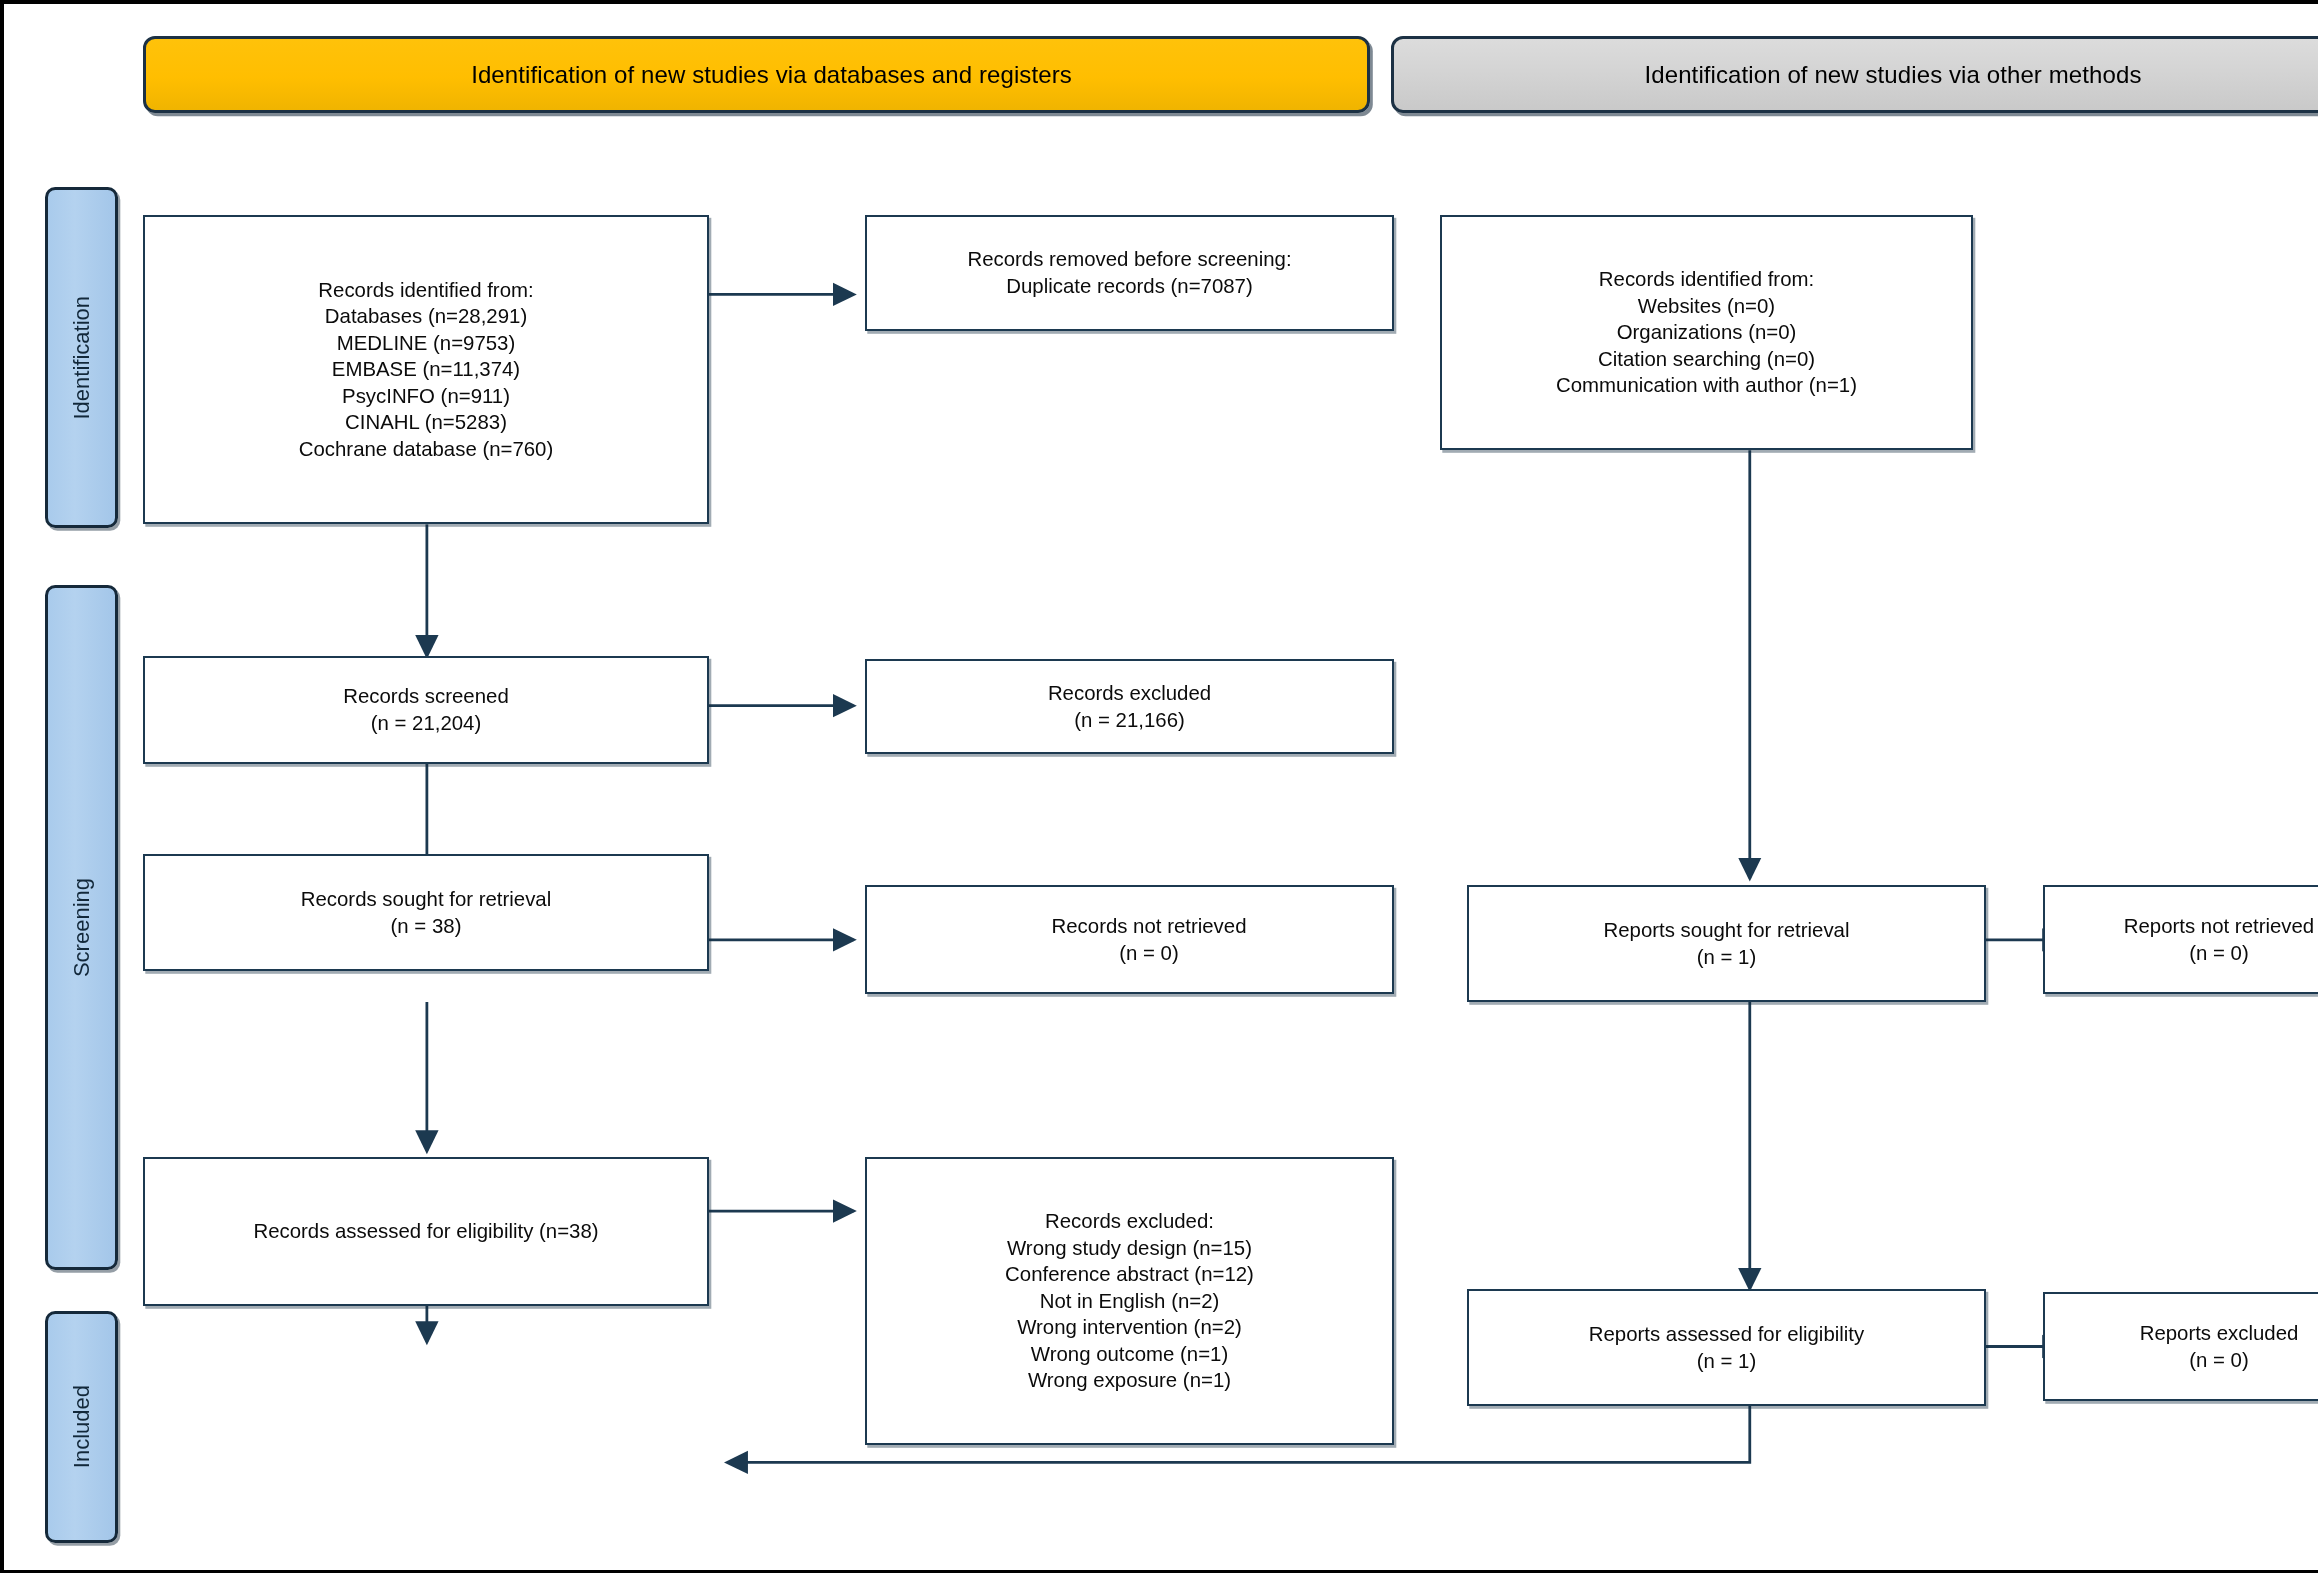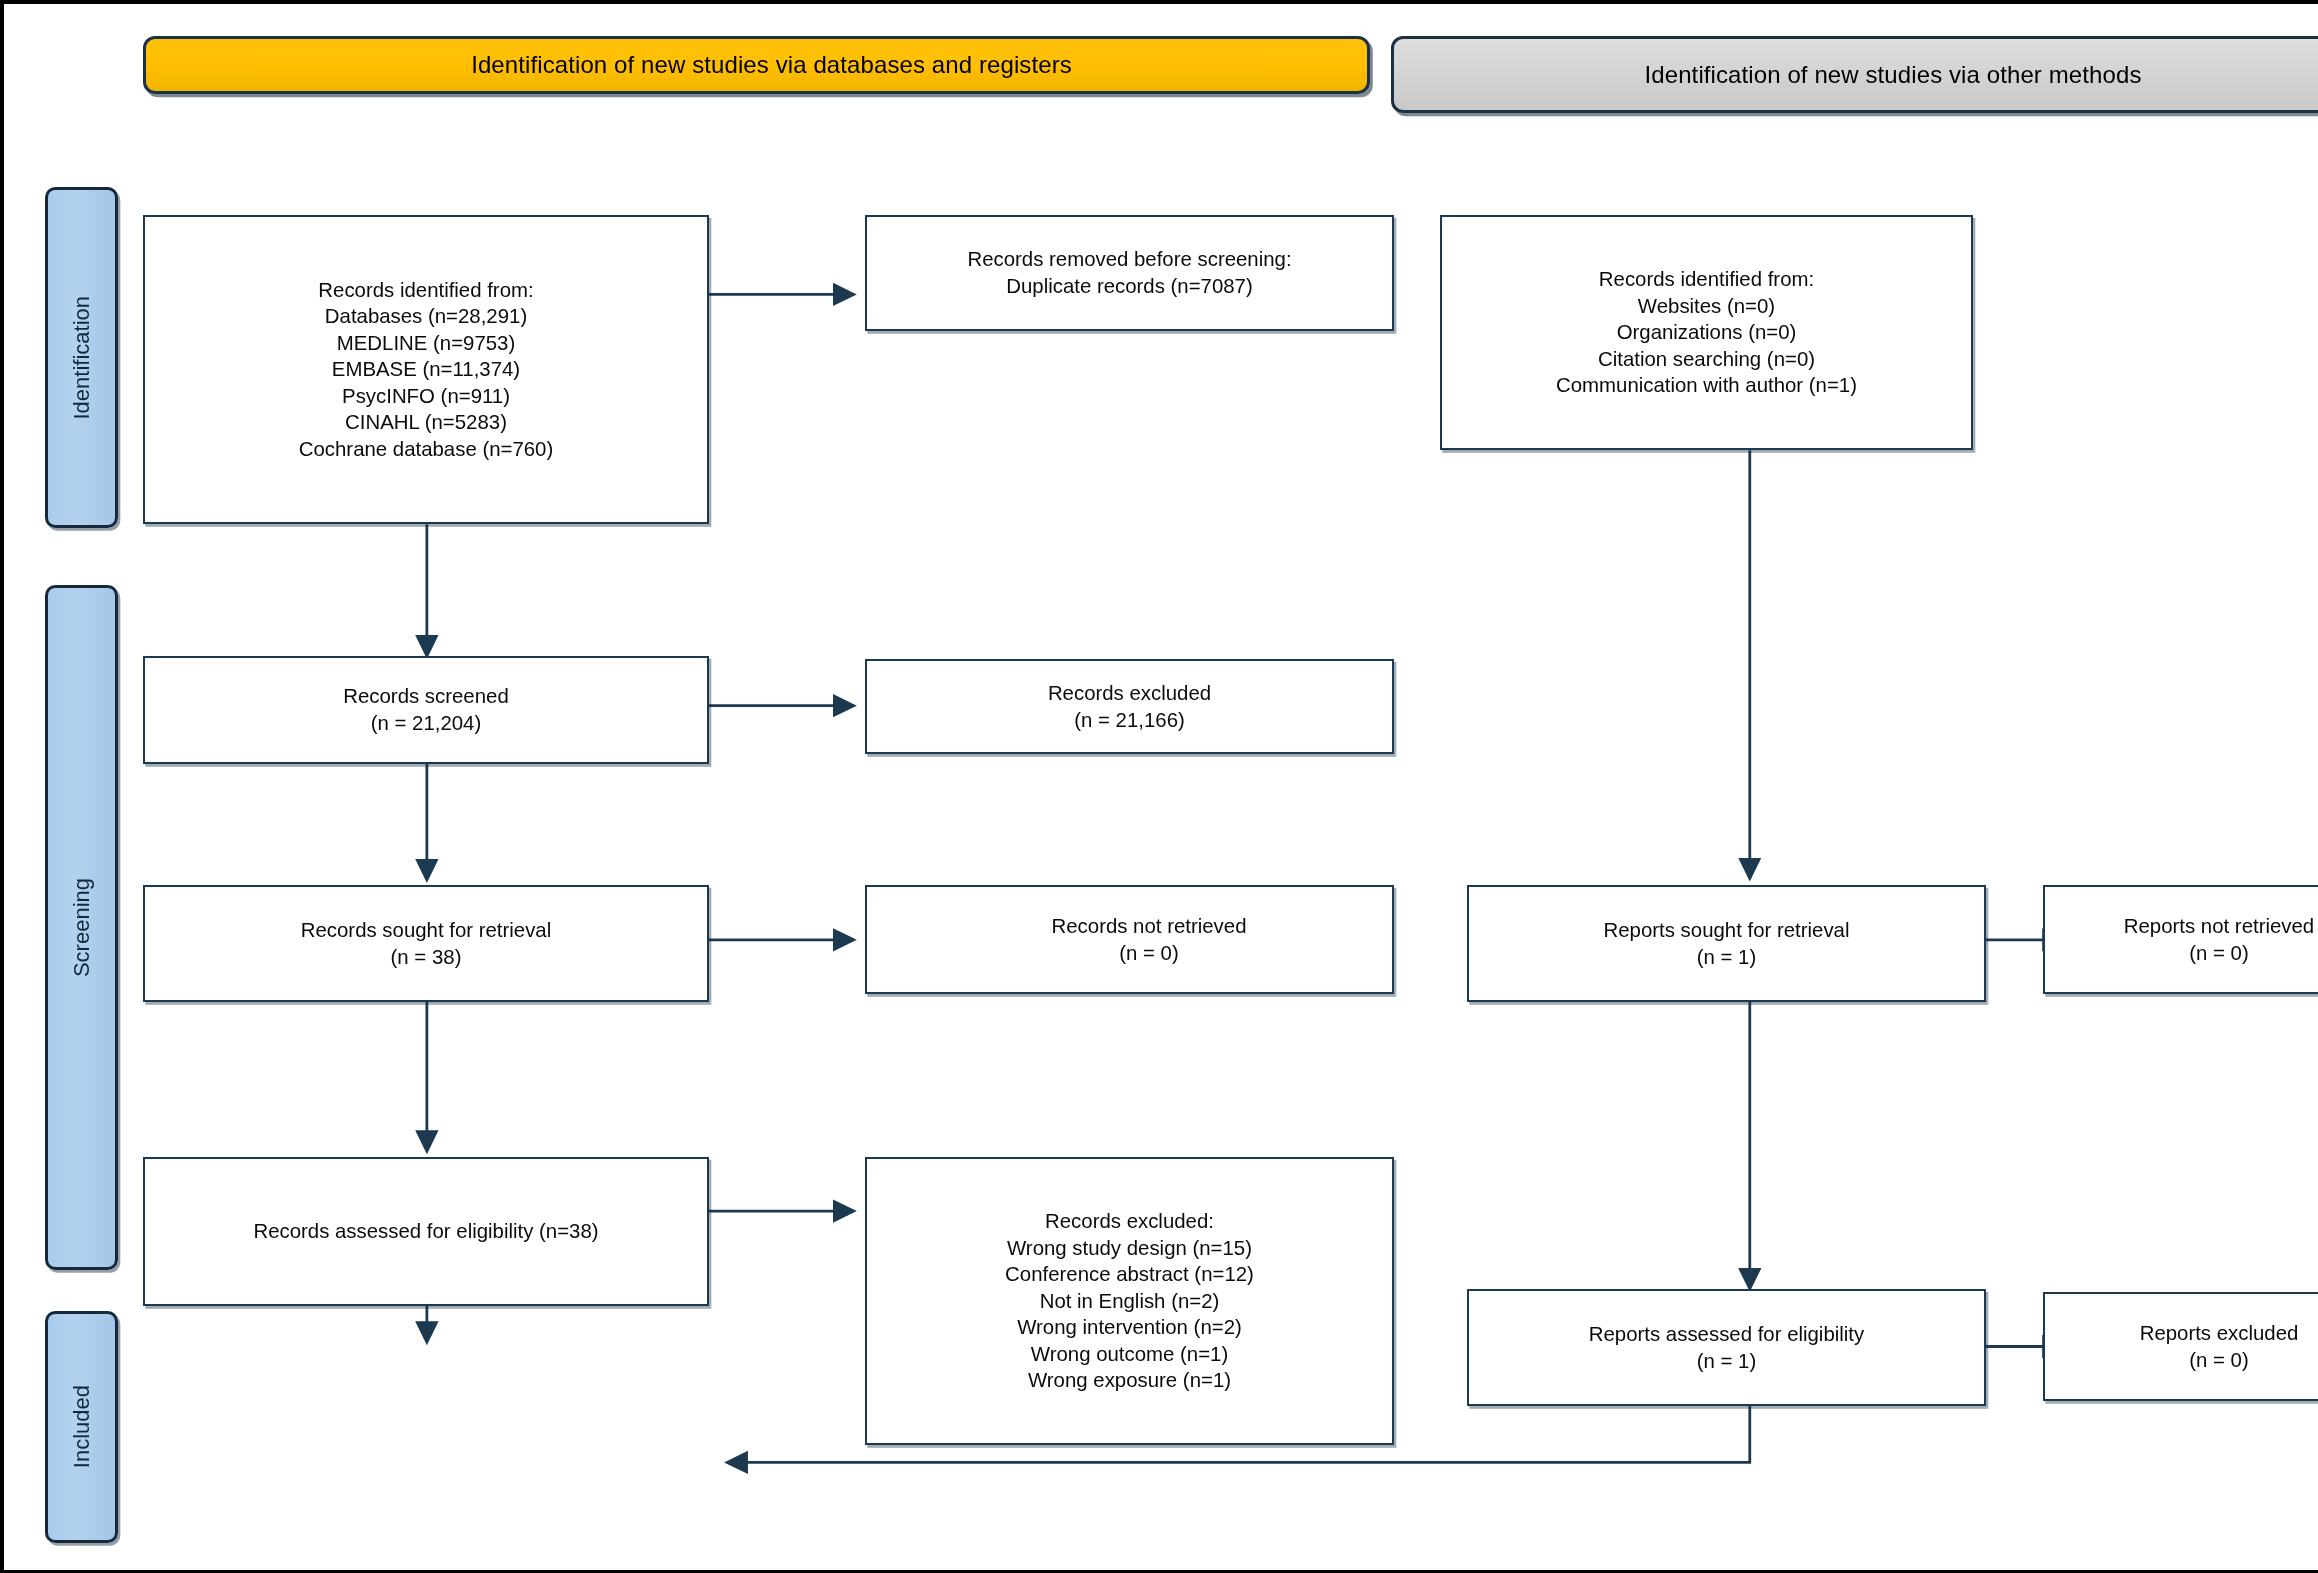--- a/index.html
+++ b/index.html
@@ -104,21 +104,21 @@
       <line x1="4272" y1="2018" x2="4440" y2="2018"></line>
 
       <line x1="3765" y1="2152" x2="3765" y2="2770"></line>
 
       <line x1="4272" y1="2895" x2="4440" y2="2895"></line>
     </g>
 
     <path d="M3765,3020 L3765,3145 L1560,3145" stroke="#1c3950" stroke-width="6" fill="none" marker-end="url(#ah)"></path>
   </svg>
 
-  <div class="abs hdr yellow" style="left:139px;top:32px;width:1227px;height:58px;padding-left:30px;">
+  <div class="abs hdr yellow" style="left:139px;top:32px;width:1227px;height:77px;padding-left:30px;">
     <span class="hdr-txt">Identification of new studies via databases and registers</span>
   </div>
 
   <div class="abs hdr grey" style="left:1387px;top:32px;width:1004px;height:77px;">
     <span class="hdr-txt">Identification of new studies via other methods</span>
   </div>
 
   <div class="abs phase" style="left:41px;top:183px;width:73px;height:341px;">
     <span>Identification</span>
   </div>
@@ -157,21 +157,21 @@
     </div>
   </div>
 
   <div class="abs nbox" style="left:861px;top:655px;width:529px;height:95px;">
     <div class="inner">
       <div>Records excluded</div>
       <div>(n = 21,166)</div>
     </div>
   </div>
 
-  <div class="abs nbox" style="left:139px;top:881px;width:566px;height:117px;">
+  <div class="abs nbox" style="left:139px;top:850px;width:566px;height:117px;">
     <div class="inner">
       <div>Records sought for retrieval</div>
       <div>(n = 38)</div>
     </div>
   </div>
 
   <div class="abs nbox" style="left:861px;top:881px;width:529px;height:109px;padding-left:39px;">
     <div class="inner">
       <div>Records not retrieved</div>
       <div>(n = 0)</div>

